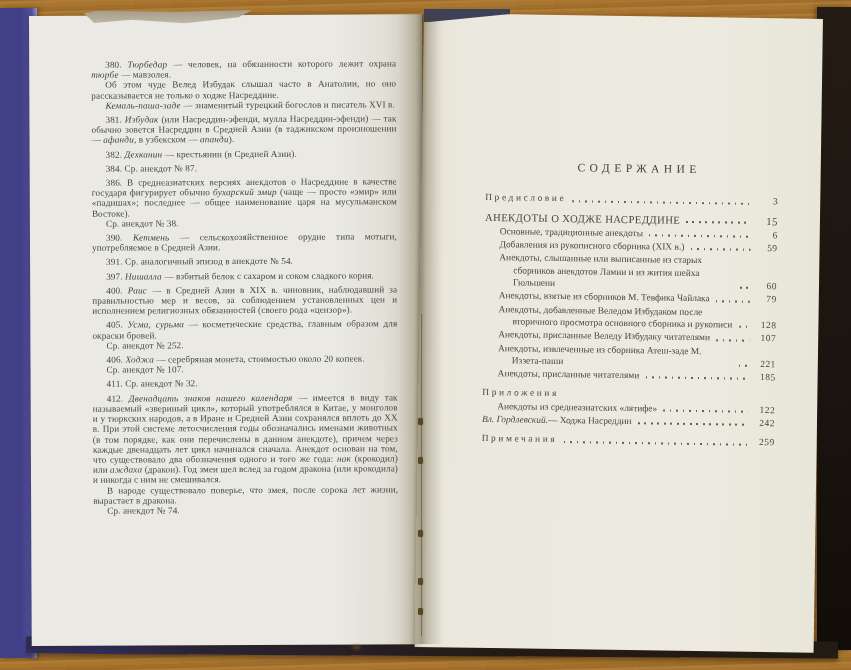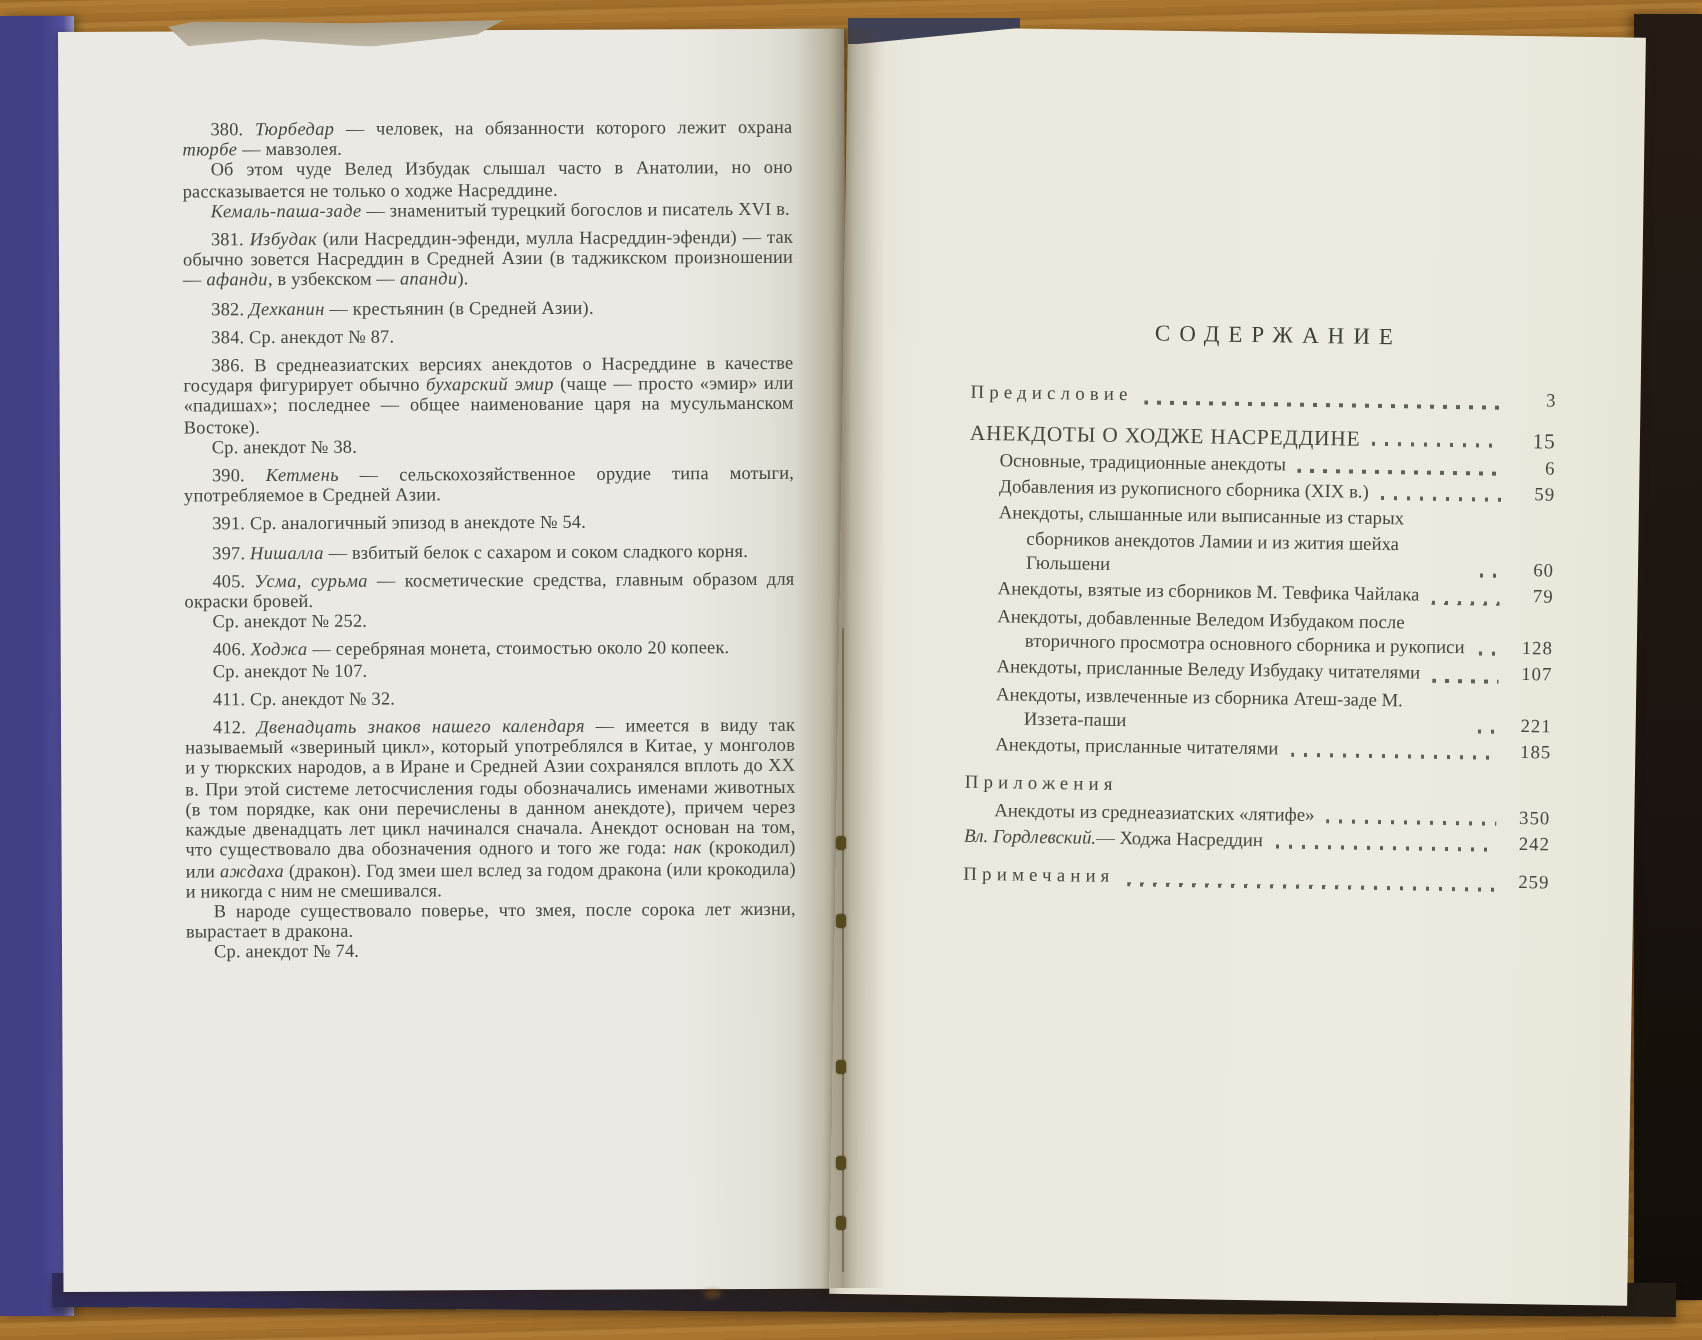--- a/index.html
+++ b/index.html
@@ -116,20 +116,21 @@
         <p class="note-para">Об этом чуде Велед Избудак слышал часто в Анатолии, но оно рассказывается не только о ходже Насреддине.</p>
         <p class="note-para"><i>Кемаль-паша-заде</i> — знаменитый турецкий богослов и писатель XVI в.</p>
         <p class="note-para sp">381. <i>Избудак</i> (или Насреддин-эфенди, мулла Насреддин-эфенди) — так обычно зовется Насреддин в Средней Азии (в таджикском произношении — <i>афанди</i>, в узбекском — <i>апанди</i>).</p>
         <p class="note-para sp">382. <i>Дехканин</i> — крестьянин (в Средней Азии).</p>
         <p class="note-para sp">384. Ср. анекдот № 87.</p>
         <p class="note-para sp">386. В среднеазиатских версиях анекдотов о Насреддине в качестве государя фигурирует обычно <i>бухарский эмир</i> (чаще — просто «эмир» или «падишах»; последнее — общее наименование царя на мусульманском Востоке).</p>
         <p class="note-para">Ср. анекдот № 38.</p>
         <p class="note-para sp">390. <i>Кетмень</i> — сельскохозяйственное орудие типа мотыги, употребляемое в Средней Азии.</p>
         <p class="note-para sp">391. Ср. аналогичный эпизод в анекдоте № 54.</p>
         <p class="note-para sp">397. <i>Нишалла</i> — взбитый белок с сахаром и соком сладкого корня.</p>
+        <p class="note-para sp">400. <i>Раис</i> — в Средней Азии в XIX в. чиновник, наблюдавший за правильностью мер и весов, за соблюдением установленных цен и исполнением религиозных обязанностей (своего рода «цензор»).</p>
         <p class="note-para sp">405. <i>Усма, сурьма</i> — косметические средства, главным образом для окраски бровей.</p>
         <p class="note-para">Ср. анекдот № 252.</p>
         <p class="note-para sp">406. <i>Ходжа</i> — серебряная монета, стоимостью около 20 копеек.</p>
         <p class="note-para">Ср. анекдот № 107.</p>
         <p class="note-para sp">411. Ср. анекдот № 32.</p>
         <p class="note-para sp">412. <i>Двенадцать знаков нашего календаря</i> — имеется в виду так называемый «звериный цикл», который употреблялся в Китае, у монголов и у тюркских народов, а в Иране и Средней Азии сохранялся вплоть до XX в. При этой системе летосчисления годы обозначались именами животных (в том порядке, как они перечислены в данном анекдоте), причем через каждые двенадцать лет цикл начинался сначала. Анекдот основан на том, что существовало два обозначения одного и того же года: <i>нак</i> (крокодил) или <i>аждаха</i> (дракон). Год змеи шел вслед за годом дракона (или крокодила) и никогда с ним не смешивался.</p>
         <p class="note-para">В народе существовало поверье, что змея, после сорока лет жизни, вырастает в дракона.</p>
         <p class="note-para">Ср. анекдот № 74.</p>
       </div>
     <div class="stain stain-1"></div>
@@ -190,21 +191,21 @@
             <span class="toc-page">185</span>
           </div>
           <div class="toc-row style-spaced ind-0 gap">
             <span class="toc-label">Приложения</span>
             <span class="toc-leader" style="visibility: hidden;"></span>
             <span class="toc-page"></span>
           </div>
           <div class="toc-row style-normal ind-1">
             <span class="toc-label">Анекдоты из среднеазиатских «лятифе»</span>
             <span class="toc-leader"></span>
-            <span class="toc-page">350</span>
+            <span class="toc-page">122</span>
           </div>
           <div class="toc-row style-normal ind-0">
             <span class="toc-label"><i>Вл. Гордлевский.</i>— Ходжа Насреддин</span>
             <span class="toc-leader"></span>
             <span class="toc-page">242</span>
           </div>
           <div class="toc-row style-spaced ind-0 gap">
             <span class="toc-label">Примечания</span>
             <span class="toc-leader"></span>
             <span class="toc-page">259</span>

